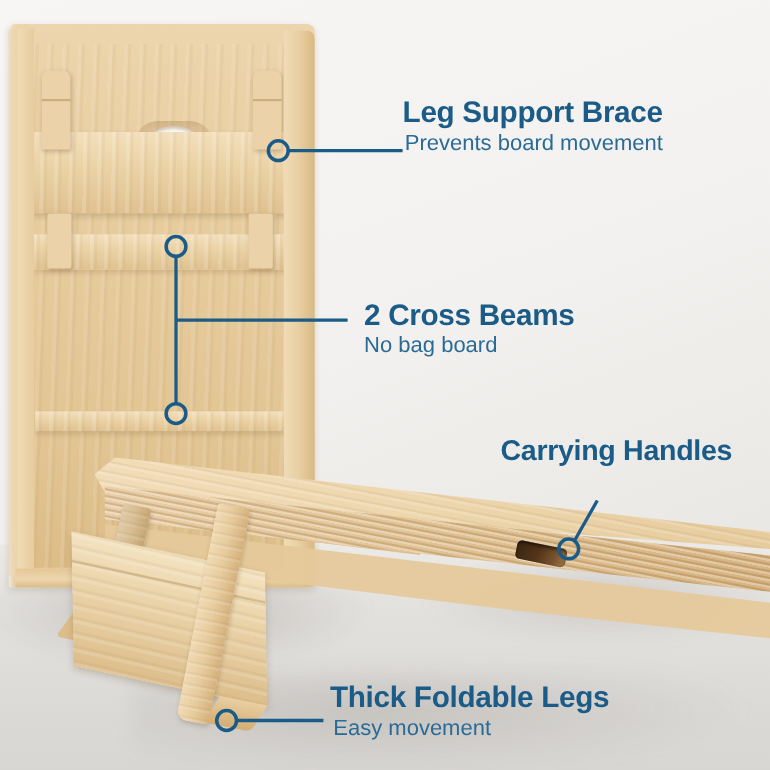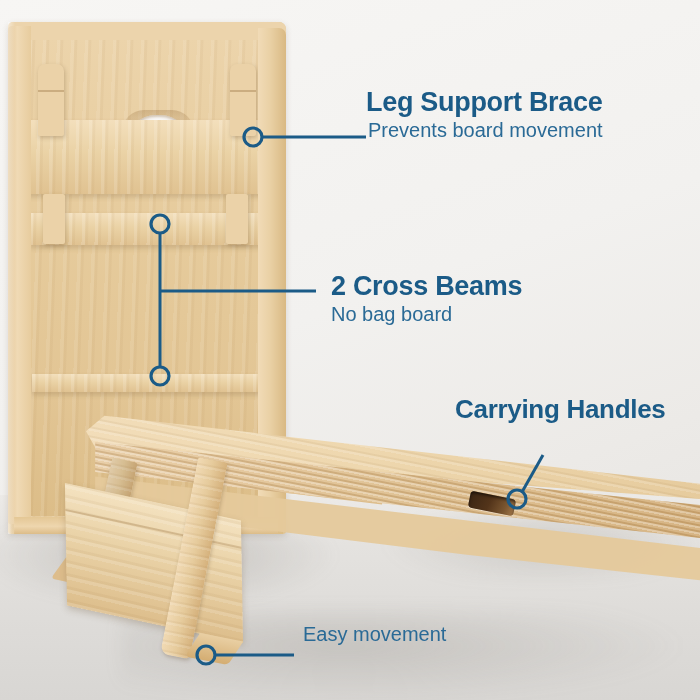--- a/index.html
+++ b/index.html
@@ -429,16 +429,17 @@
   <div class="callout-text" id="txt-beams">
     <div class="co-title">2 Cross Beams</div>
     <div class="co-sub">No bag board</div>
   </div>
 
   <div class="callout-text" id="txt-handles">
     <div class="co-title sm">Carrying Handles</div>
   </div>
 
   <div class="callout-text" id="txt-legs">
+    <div class="co-title">Thick Foldable Legs</div>
     <div class="co-sub">Easy movement</div>
   </div>
 
 </div>
 
 </body></html>

